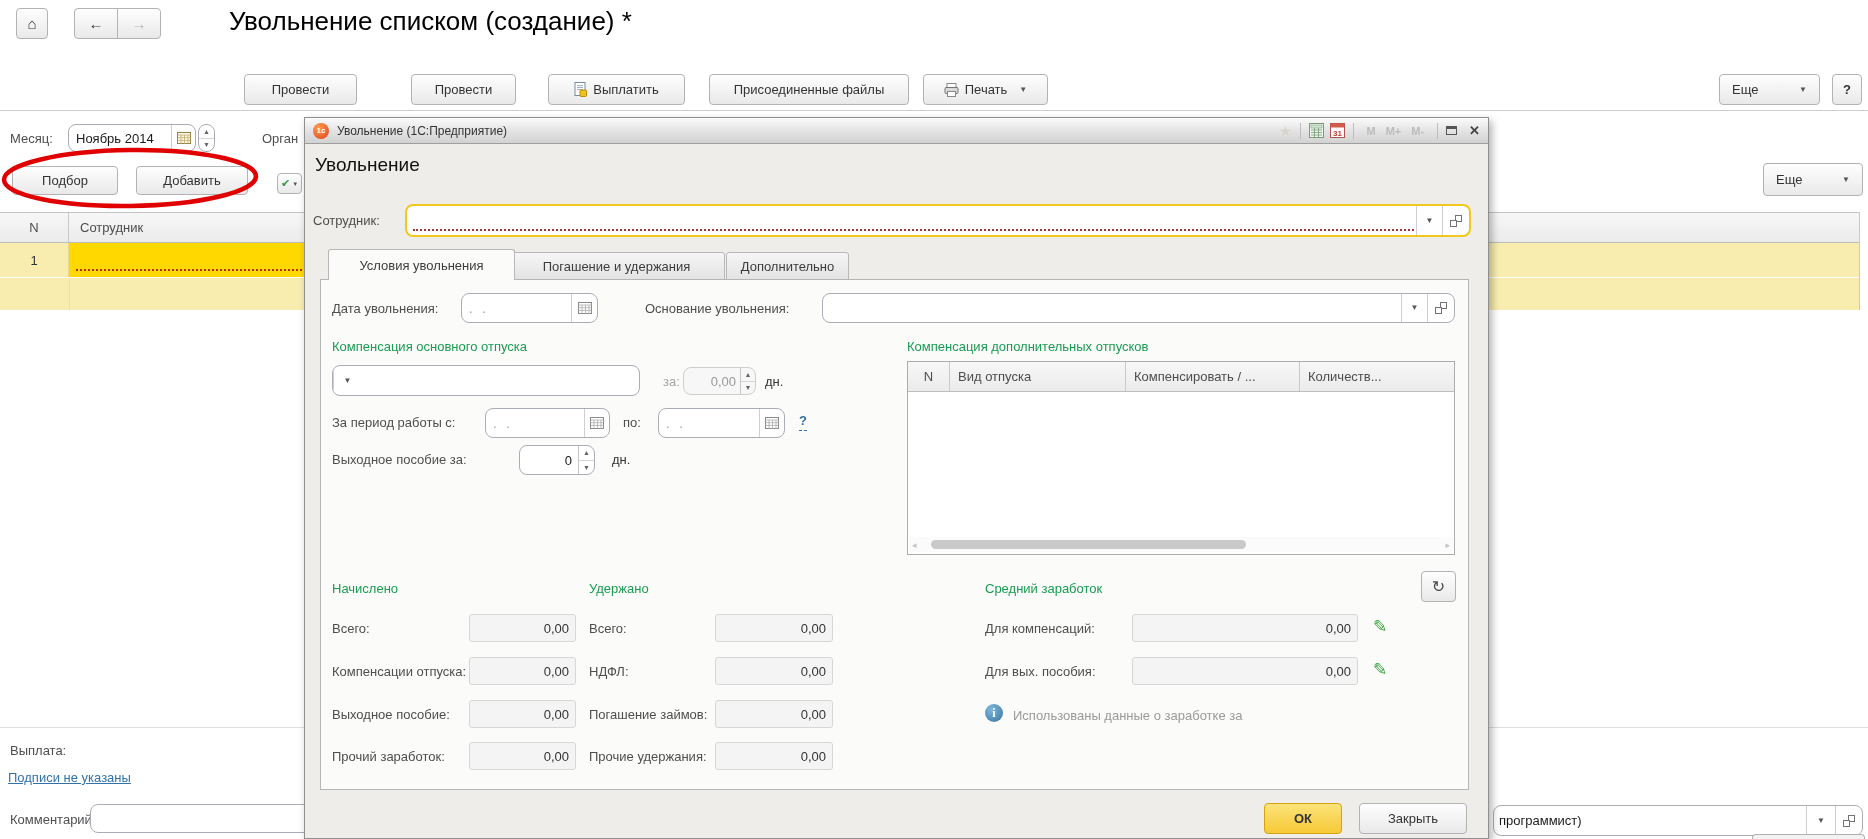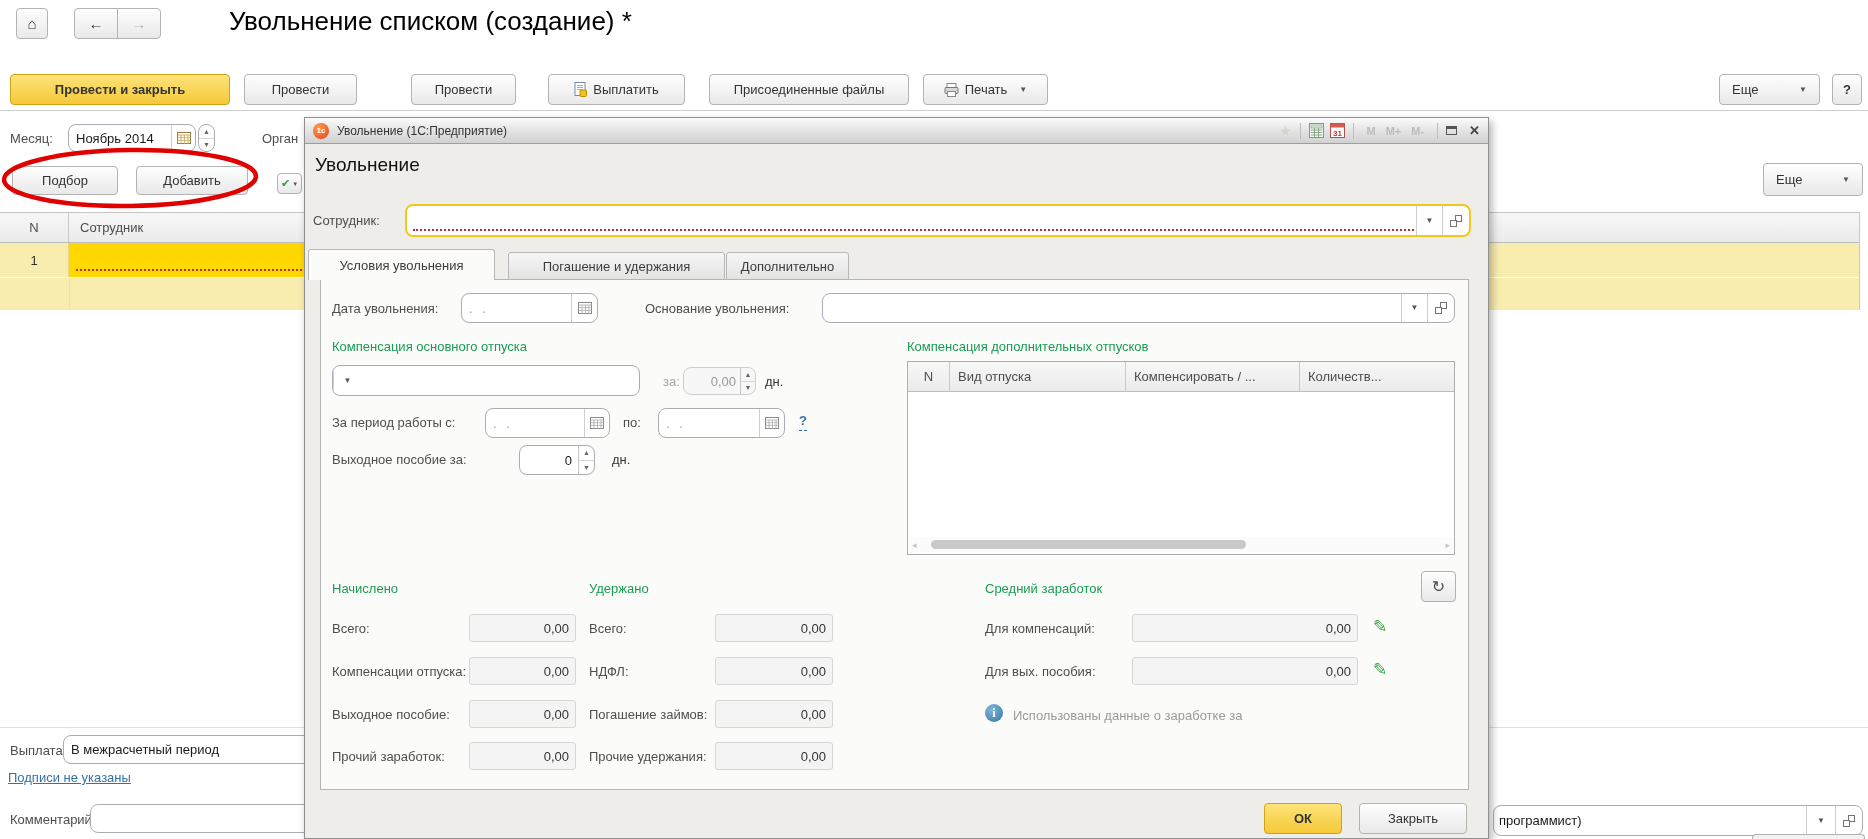--- a/index.html
+++ b/index.html
@@ -81,21 +81,20 @@
     <span>⌂</span>
   </div>
   <div class="btn navbtn" style="left:74px;top:8px;width:44px;height:31px;border-radius:4px 0 0 4px">
     <span>←</span>
   </div>
   <div class="btn navbtn dis" style="left:117px;top:8px;width:44px;height:31px;border-radius:0 4px 4px 0">
     <span class="dis">→</span>
   </div>
   <div class="lbl" style="left:229px;top:12px;font-size:26px;color:#000">Увольнение списком (создание) *</div>
 
-  <div class="btn btn-yellow" style="left:10px;top:74px;width:220px;height:31px">Провести и закрыть</div>
   <div class="btn" style="left:244px;top:74px;width:113px;height:31px">Провести</div>
   <div class="btn" style="left:411px;top:74px;width:105px;height:31px">Провести</div>
   <div class="btn" style="left:548px;top:74px;width:137px;height:31px">
     <svg width="13" height="15" viewBox="0 0 13 15">
         <rect x="1" y="0.5" width="10" height="13" fill="#fff" stroke="#7a8aa0"></rect>
         <path d="M3 3.5h6M3 5.5h6M3 7.5h6" stroke="#9db3c8"></path>
         <rect x="6" y="8" width="6.5" height="6.5" rx="1" fill="#f3c21a" stroke="#b8900a"></rect>
       </svg>
     <span>Выплатить</span>
   </div>
@@ -161,23 +160,20 @@
     </div>
   </div>
   <div class="abs" style="left:0;top:277px;width:1860px;height:1px;background:#fff"></div>
   <div class="abs pale" style="left:0;top:278px;width:1860px;height:32px">
     <div class="abs" style="left:69px;top:0;width:1px;height:32px;background:#eee2a0"></div>
   </div>
   <div class="abs" style="left:1859px;top:212px;width:1px;height:98px;background:#c8c8c8"></div>
   <div class="abs" style="left:0;top:727px;width:1868px;height:1px;background:#e0e0e0"></div>
 
   <div class="lbl" style="left:10px;top:742px">Выплата:</div>
-  <div class="fld" style="left:63px;top:735px;width:255px;height:29px">
-    <div class="txt val">В межрасчетный период</div>
-  </div>
   <div class="lbl link" style="left:8px;top:769px;text-decoration:underline">Подписи не указаны</div>
   <div class="lbl" style="left:10px;top:811px">Комментарий:</div>
   <div class="fld" style="left:90px;top:804px;width:230px;height:29px">
     <div class="txt"></div>
   </div>
 
   <div class="fld" style="left:1493px;top:805px;width:370px;height:31px">
     <div class="txt val" style="padding-left:5px">программист)</div>
     <div class="cell" style="width:29px">
       <span class="arr">▼</span>
@@ -233,21 +229,21 @@
         <span class="arr">▼</span>
       </div>
       <div class="cell" style="width:27px">
         <span class="ico-open">
             <b class="bk"></b>
             <b class="fr"></b>
           </span>
       </div>
     </div>
 
-    <div class="tab on" style="left:3px;top:131px;width:187px;height:31px">Условия увольнения</div>
+    <div class="tab on" style="left:23px;top:131px;width:187px;height:31px">Условия увольнения</div>
     <div class="tab off" style="left:203px;top:134px;width:217px;height:28px">Погашение и удержания</div>
     <div class="tab off" style="left:421px;top:134px;width:123px;height:28px">Дополнительно</div>
 
     <div class="panel">
 
       <div class="lbl" style="left:11px;top:20px">Дата увольнения:</div>
       <div class="fld" style="left:140px;top:13px;width:137px;height:30px">
         <div class="txt ph">. .</div>
         <div class="cell" style="width:26px">
           <svg width="14" height="12" viewBox="0 0 14 12">

